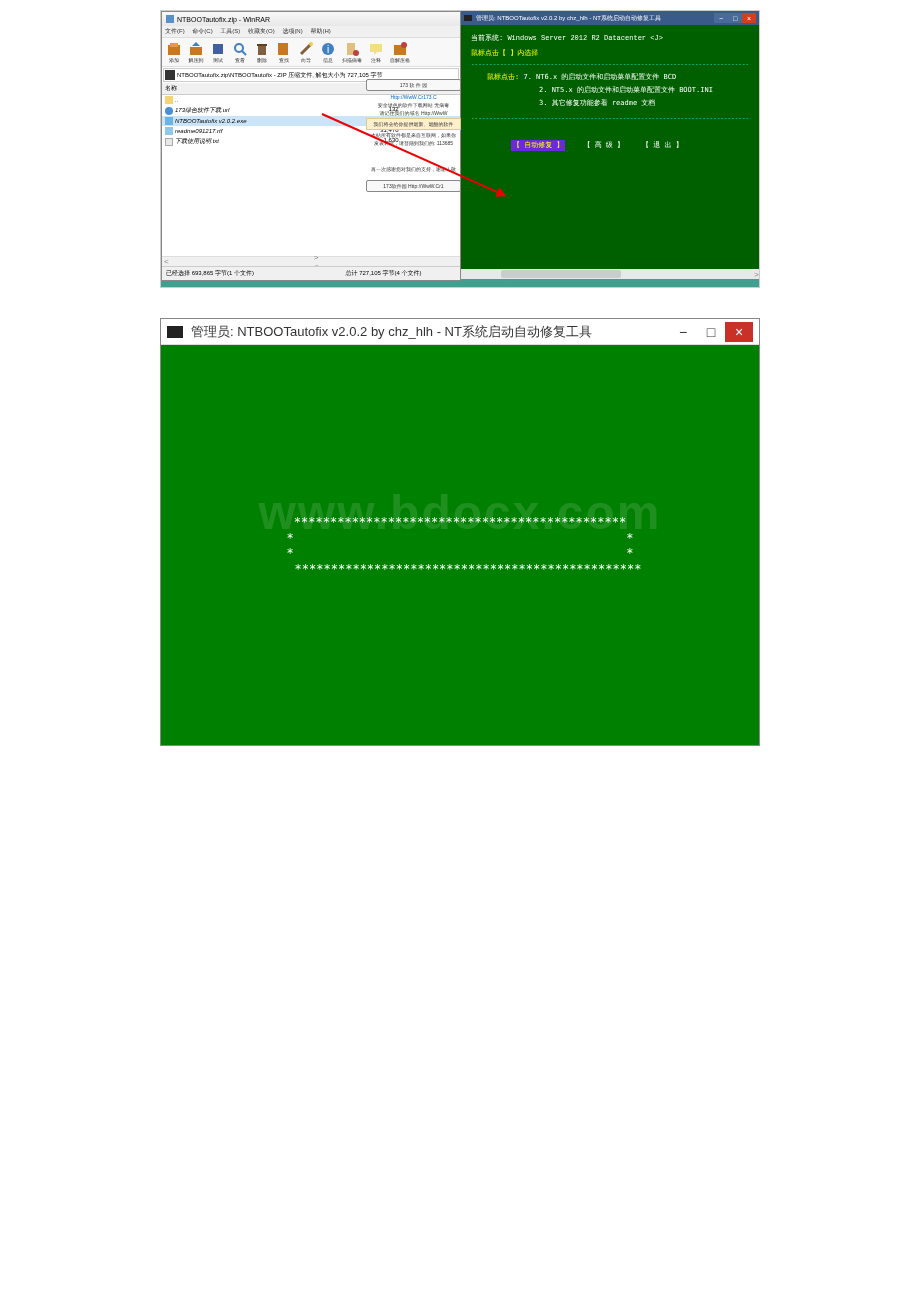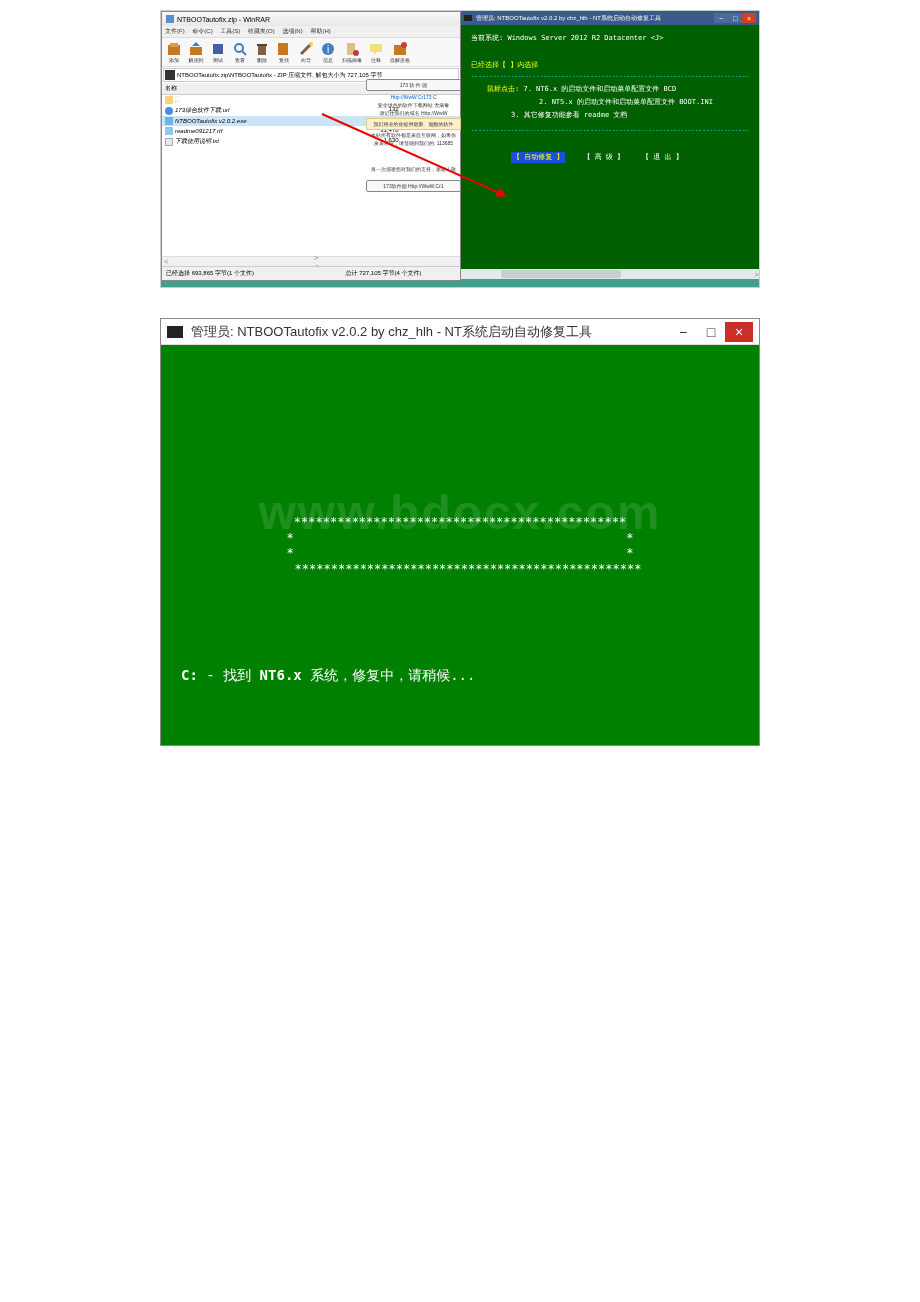--- a/index.html
+++ b/index.html
@@ -58,29 +58,29 @@
     .console1 { position: absolute; left: 300px; top: 0; right: 0; bottom: 8px; background: #006000; color: #fff; }
     .console1-titlebar { background: #3a5a8a; display: flex; align-items: center; padding: 2px 3px; height: 14px; font-size: 6px; }
     .c1-icon { width: 8px; height: 6px; background: #222; margin-right: 4px; }
     .c1-title { flex: 1; color: #fff; }
     .c1-controls { display: flex; gap: 0; }
     .c1-btn { width: 14px; height: 10px; display: flex; align-items: center; justify-content: center; font-size: 7px; color: #fff; }
     .c1-btn.min { background: #4a6a9a; }
     .c1-btn.max { background: #4a6a9a; }
     .c1-btn.close { background: #d04020; }
     .console1-body { padding: 8px 10px; font-family: "SimSun", monospace; font-size: 7px; color: #fff; line-height: 1.6; }
-    .c1-system { color: #ffff00; margin-bottom: 16px; }
+    .c1-system { color: #ffff00; margin-bottom: 4px; font-family: Liberation Mono, monospace; }
     .c1-system span { color: #fff; }
     .c1-divider { color: #00ffff; font-size: 6px; letter-spacing: 0; overflow: hidden; white-space: nowrap; }
     .c1-section { margin: 3px 0 3px 16px; color: #fff; }
     .c1-line { margin: 2px 0; }
     .c1-yellow { color: #ffff00; }
     .c1-buttons { display: flex; gap: 18px; margin-top: 18px; margin-left: 40px; }
     .c1-button { color: #fff; font-size: 7px; }
-    .c1-button.active { color: #ffff00; background: #1d4ed8; padding: 0 2px; }
+    .c1-button.active { color: #ffff00; background: #6d28d9; padding: 0 2px; }
     .c1-scroll { position: absolute; bottom: 0; right: 0; left: 0; height: 10px; background: #e8e8e8; display: flex; align-items: center; font-size: 8px; color: #888; }
     .c1-scroll-thumb { position: absolute; left: 40px; width: 120px; height: 8px; background: #ccc; border-radius: 2px; }
     
     
     .second-section { margin: 10px 160px; }
     .console2 { border: 1px solid #888; }
     .console2-titlebar { background: #fff; display: flex; align-items: center; padding: 3px 6px; height: 26px; border-bottom: 1px solid #ddd; }
     .c2-icon { width: 16px; height: 12px; background: #222; margin-right: 8px; }
     .c2-title { flex: 1; color: #333; font-size: 13px; }
     .c2-controls { display: flex; }
@@ -273,27 +273,27 @@
         <div class="c1-controls">
           <div class="c1-btn min">−</div>
           <div class="c1-btn max">□</div>
           <div class="c1-btn close">×</div>
         </div>
       </div>
       <div class="console1-body">
         <div class="c1-system">
           <span>当前系统:</span> <span style="color:#fff">Windows Server 2012 R2 Datacenter  &lt;J&gt;</span>
         </div>
-        <div style="color:#ffff00">已经选择【 】内选择</div>
+        <div style="color:#ffff00">鼠标点击【 】内选择</div>
         <div class="c1-divider">--------------------------------------------------------------------------------</div>
         <div class="c1-section">
           <span class="c1-yellow">鼠标点击:</span>
           <span>7. NT6.x 的启动文件和启动菜单配置文件 BCD</span>
           <div class="c1-line" style="margin-left:52px">2. NT5.x 的启动文件和启动菜单配置文件 BOOT.INI</div>
-          <div class="c1-line" style="margin-left:24px">3. 其它修复功能参看 readme 文档</div>
+          <div class="c1-line" style="margin-left:52px">3. 其它修复功能参看 readme 文档</div>
         </div>
         <div class="c1-divider">--------------------------------------------------------------------------------</div>
         <div class="c1-buttons">
           <span class="c1-button active">【 自动修复 】</span>
           <span class="c1-button">【 高  级 】</span>
           <span class="c1-button">【 退  出 】</span>
         </div>
       </div>
       <div class="c1-scroll">
           <div class="c1-scroll-thumb"></div>
@@ -314,19 +314,16 @@
         </div>
       </div>
       <div class="console2-body">
         <div class="watermark">www.bdocx.com</div>
         <div class="ascii-box">
           <div class="ascii-line">**********************************************</div>
           <div class="ascii-line">*                                              *</div>
           <div class="ascii-line">*                                              *</div>
           <div class="ascii-line" style="margin-left:16px">************************************************</div>
         </div>
-        <div class="status-line">
-          <span class="bold">C:</span><span> - </span><span>找到 </span><span class="bold">NT6.x</span><span> 系统，修复中，请稍候...</span>
-        </div>
       </div>
     </div>
   </div>
 </div>
 
 </body></html>

